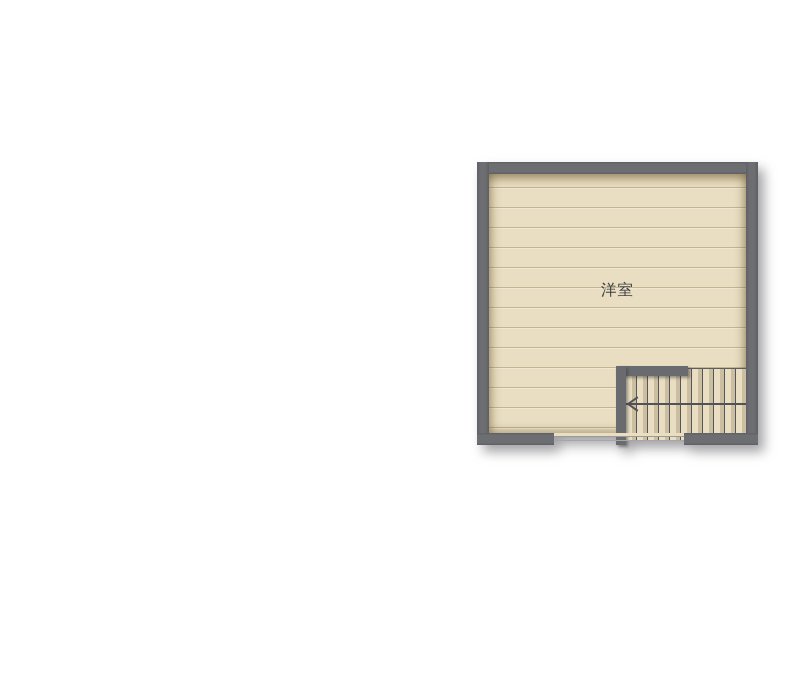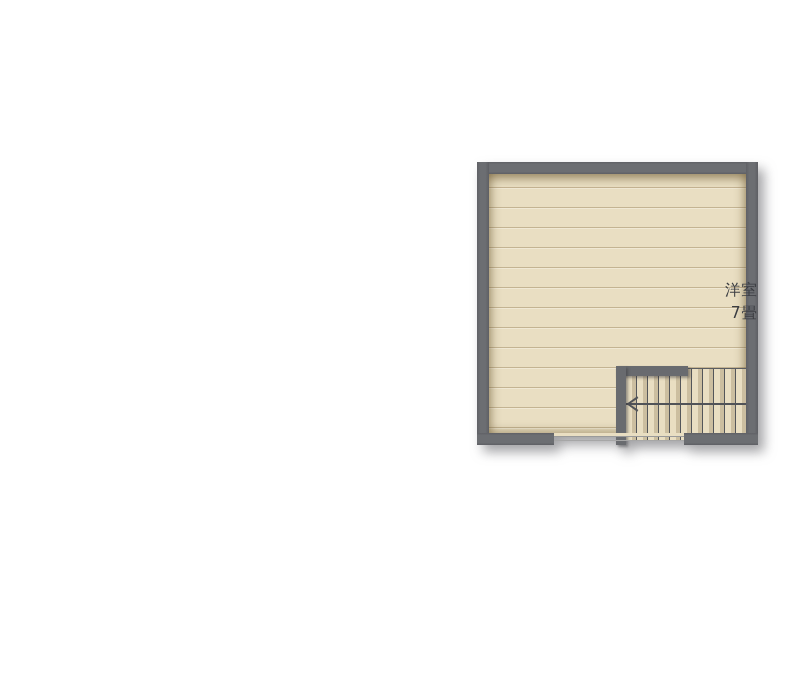--- a/index.html
+++ b/index.html
@@ -45,21 +45,21 @@
     box-shadow:
       inset 0 9px 9px -4px rgba(108, 88, 48, 0.55),
       inset 9px 0 9px -6px rgba(108, 88, 48, 0.45),
       inset -9px 0 9px -6px rgba(108, 88, 48, 0.45),
       inset 0 -9px 9px -6px rgba(108, 88, 48, 0.35);
   }
 
   
   .room-label {
     left: 0; top: 117px; width: 281px;
-    text-align: right;
+    text-align: center;
     color: #3b3d42;
     font-size: 15.5px;
     line-height: 23px;
     letter-spacing: 1px;
   }
   .room-label span { display: block; position: static; }
 
   
   .stairs {
     left: 149px; top: 206px; width: 121px; height: 65px;
@@ -133,16 +133,15 @@
   <div class="opening-line-2"></div>
 
   <div class="wall wall-top"></div>
   <div class="wall wall-left"></div>
   <div class="wall wall-right"></div>
   <div class="wall wall-bottom-left"></div>
   <div class="wall wall-bottom-right"></div>
 
   <div class="room-label">
     <span>洋室</span>
-    <span>7畳</span>
   </div>
 
 </div>
 
 </body></html>

